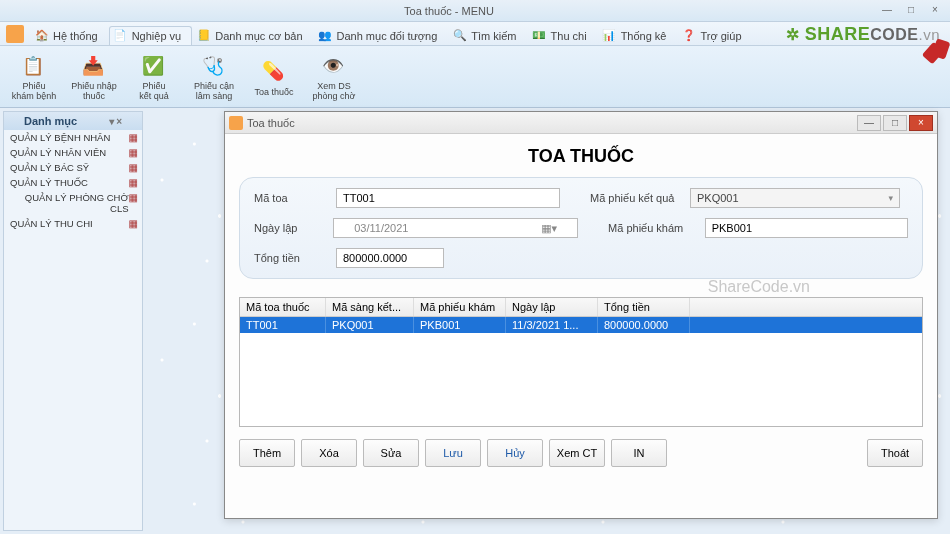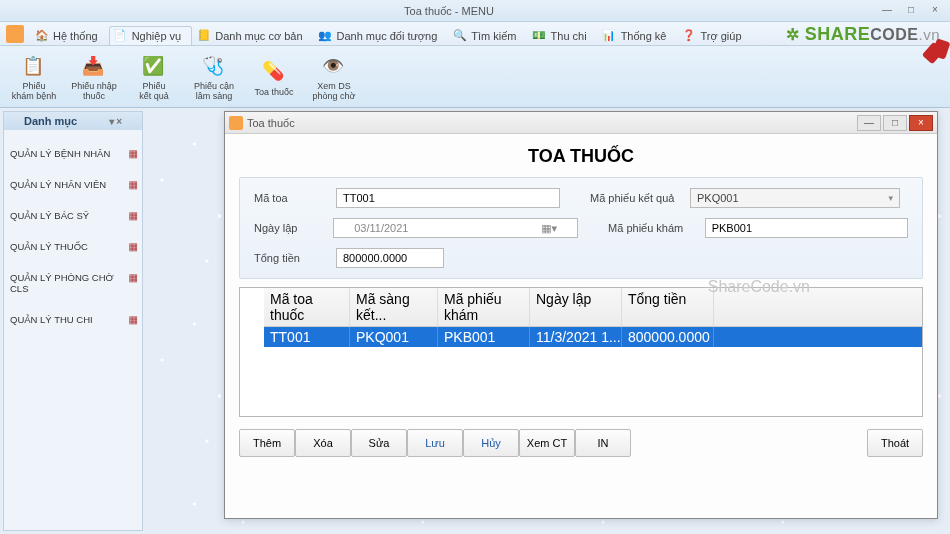--- a/index.html
+++ b/index.html
@@ -38,55 +38,55 @@
   radial-gradient(circle at 78% 55%, #fff 1.5px, transparent 2px),
   radial-gradient(circle at 90% 40%, #fff 1px, transparent 2px),
   radial-gradient(circle at 15% 85%, #fff 1px, transparent 2px);
   background-size: 180px 180px; pointer-events:none; }
 .tree { position:absolute; left:30px; bottom:10px; width:120px; height:150px; opacity:.5; }
 .tree svg { width:100%; height:100%; }
 
 .sidebar { width: 140px; background: #eef4fa; border: 1px solid #c0d0e0; margin: 3px; position: relative; z-index:1; }
 .sidebar-head { background: linear-gradient(#dbe8f5,#c9ddf0); padding: 3px 20px; font-size: 11px; font-weight: bold; color: #2a4a6a; display: flex; justify-content: space-between; align-items: center; }
 .sidebar-head .sbtns { display:flex; gap:2px; font-size:10px; color:#777; }
-.sidebar-item { display: flex; justify-content: space-between; padding: 18px 4px 2px 6px; font-size: 9.5px; color: #333; cursor: pointer; }
+.sidebar-item { display: flex; justify-content: space-between; padding: 2px 4px 2px 6px; font-size: 9.5px; color: #333; cursor: pointer; text-align: right; }
 .sidebar-item .sico { color: #a33; font-size: 10px; }
 
 .child-win { position: absolute; left: 224px; top: 3px; width: 714px; height: 408px; background: #fdfdfd; border: 1px solid #888; box-shadow: 0 2px 8px rgba(0,0,0,.15); z-index:2; }
 .child-title { height: 22px; background: linear-gradient(#f5f5f5,#e6e6e6); display: flex; align-items: center; padding: 0 4px; font-size: 11px; color: #555; border-bottom: 1px solid #ccc; }
 .child-title .cico { width:14px; height:14px; background:#f7a34a; border-radius:2px; margin-right:4px; }
 .child-title .sp { flex:1; }
 .child-title .cbtn { width: 24px; height: 16px; font-size: 10px; text-align: center; margin-left: 2px; background: #e8e8e8; border:1px solid #bbb; cursor:pointer; line-height:14px; }
 .child-title .cbtn.close { background: #d04830; color: #fff; border-color:#a03020; }
 
 .child-body { padding: 6px 14px; }
 .form-title { text-align: center; font-size: 18px; font-weight: bold; margin: 6px 0 10px; }
-.form-panel { background: linear-gradient(#f4f8fc, #eaf1f9); border: 1px solid #d0dce8; border-radius: 2px; padding: 10px 14px; height: 102px; position:relative; }
+.form-panel { background: linear-gradient(#f4f8fc, #eaf1f9); border: 1px solid #d0dce8; border-radius: 14px; padding: 10px 14px; height: 102px; position:relative; }
 .form-row { display: flex; align-items: center; margin-bottom: 10px; font-size: 11px; color: #444; }
 .form-row .lbl { width: 82px; }
 .form-row input, .form-row .dd { height: 20px; border: 1px solid #bbb; padding: 0 6px; font-size: 11px; background:#fff; }
 .form-row .f1 { width: 224px; margin-right: 30px; }
 .form-row .lbl2 { width: 100px; }
 .form-row .f2 { width: 210px; }
 .form-row .dd { width: 210px; background: #f4f4f4; display:flex; align-items:center; justify-content:space-between; }
 .form-row .dd .arr { color: #888; font-size: 9px; }
 .form-row .datebox { display:flex; align-items:center; width:252px; margin-right:30px; border:1px solid #bbb; height:20px; background:#fff; padding:0 20px; color:#888; }
 .form-row .datebox .cal { margin-left:auto; color:#888; font-size:11px; }
 .form-row .f3 { width: 108px; }
 
 .watermark { position: absolute; right: 140px; top: 170px; font-size: 16px; color: #c8c8c8; z-index:3; pointer-events:none; }
 
-.grid { margin-top: 8px; border: 1px solid #b8b8b8; height: 130px; background: #fff; font-size: 14px; padding-left: 24px; }
+.grid { margin-top: 18px; border: 1px solid #b8b8b8; height: 130px; background: #fff; font-size: 11px; }
 .grid-head { display: flex; background: linear-gradient(#f8f8f8,#ececec); border-bottom: 1px solid #ccc; }
 .grid-head div { padding: 3px 6px; border-right: 1px solid #ddd; }
 .grid-row { display: flex; background: #1e73d8; color: #fff; }
 .grid-row div { padding: 2px 6px; border-right: 1px solid #4a90e0; overflow:hidden; white-space:nowrap; }
 .c1{width:86px}.c2{width:88px}.c3{width:92px}.c4{width:92px}.c5{width:92px}
 
-.btnbar { display: flex; margin-top: 12px; }
+.btnbar { display: flex; gap: 6px; margin-top: 12px; }
 .btnbar .btn { width: 56px; height: 28px; border: 1px solid #bbb; background: linear-gradient(#fdfdfd,#ececec); font-size: 11px; cursor: pointer; border-radius:2px; }
 .btnbar .btn.primary { color: #1e5aa8; }
 .btnbar .sp { flex:1; }
 
 .footer-wm { text-align:center; font-size:15px; color:#b8b8b8; margin-top:-18px; }
 </style>
 </head>
 <body>
 
 <div class="titlebar">

